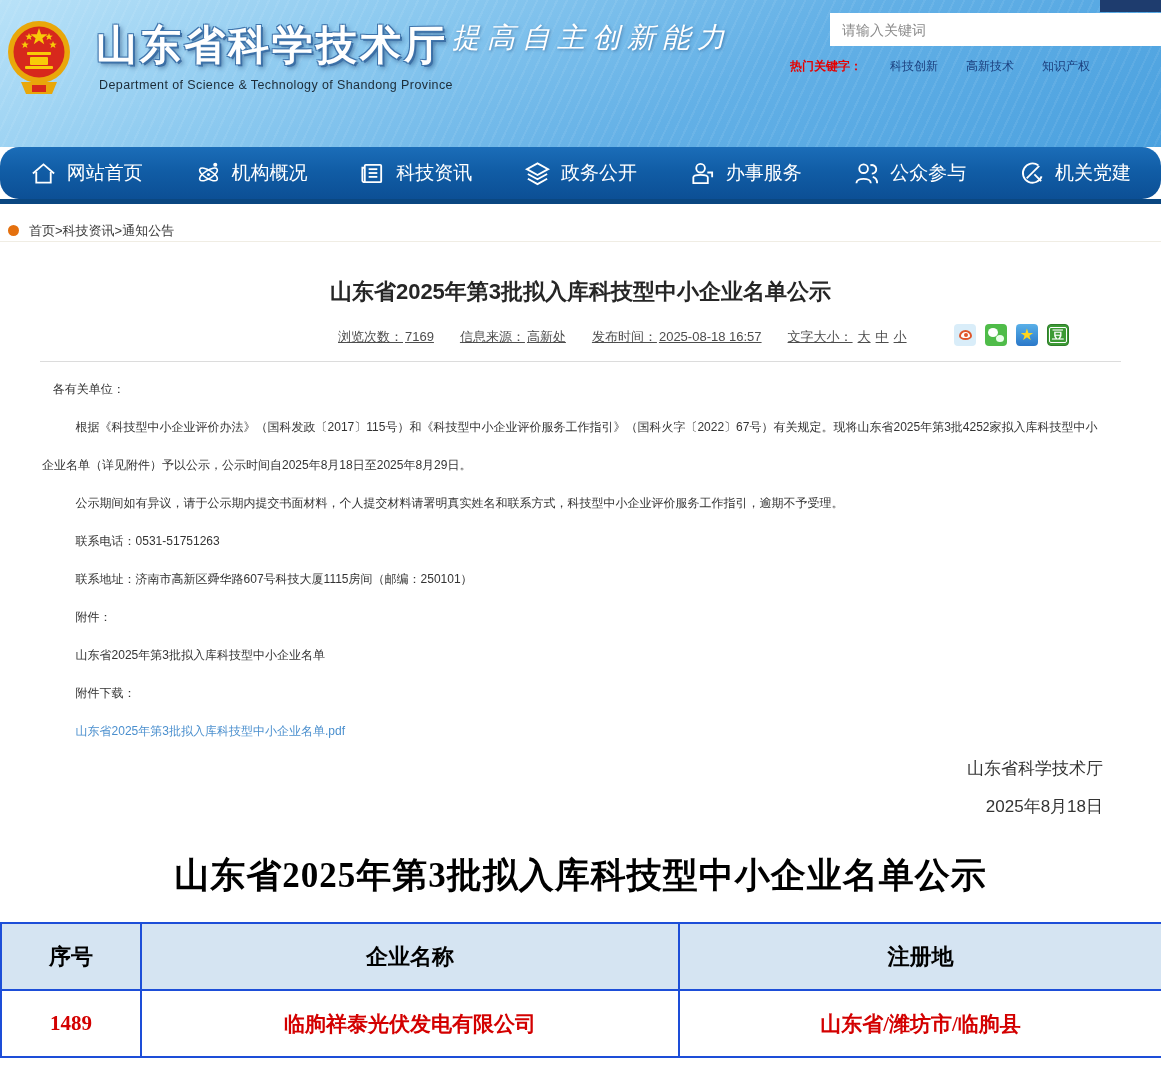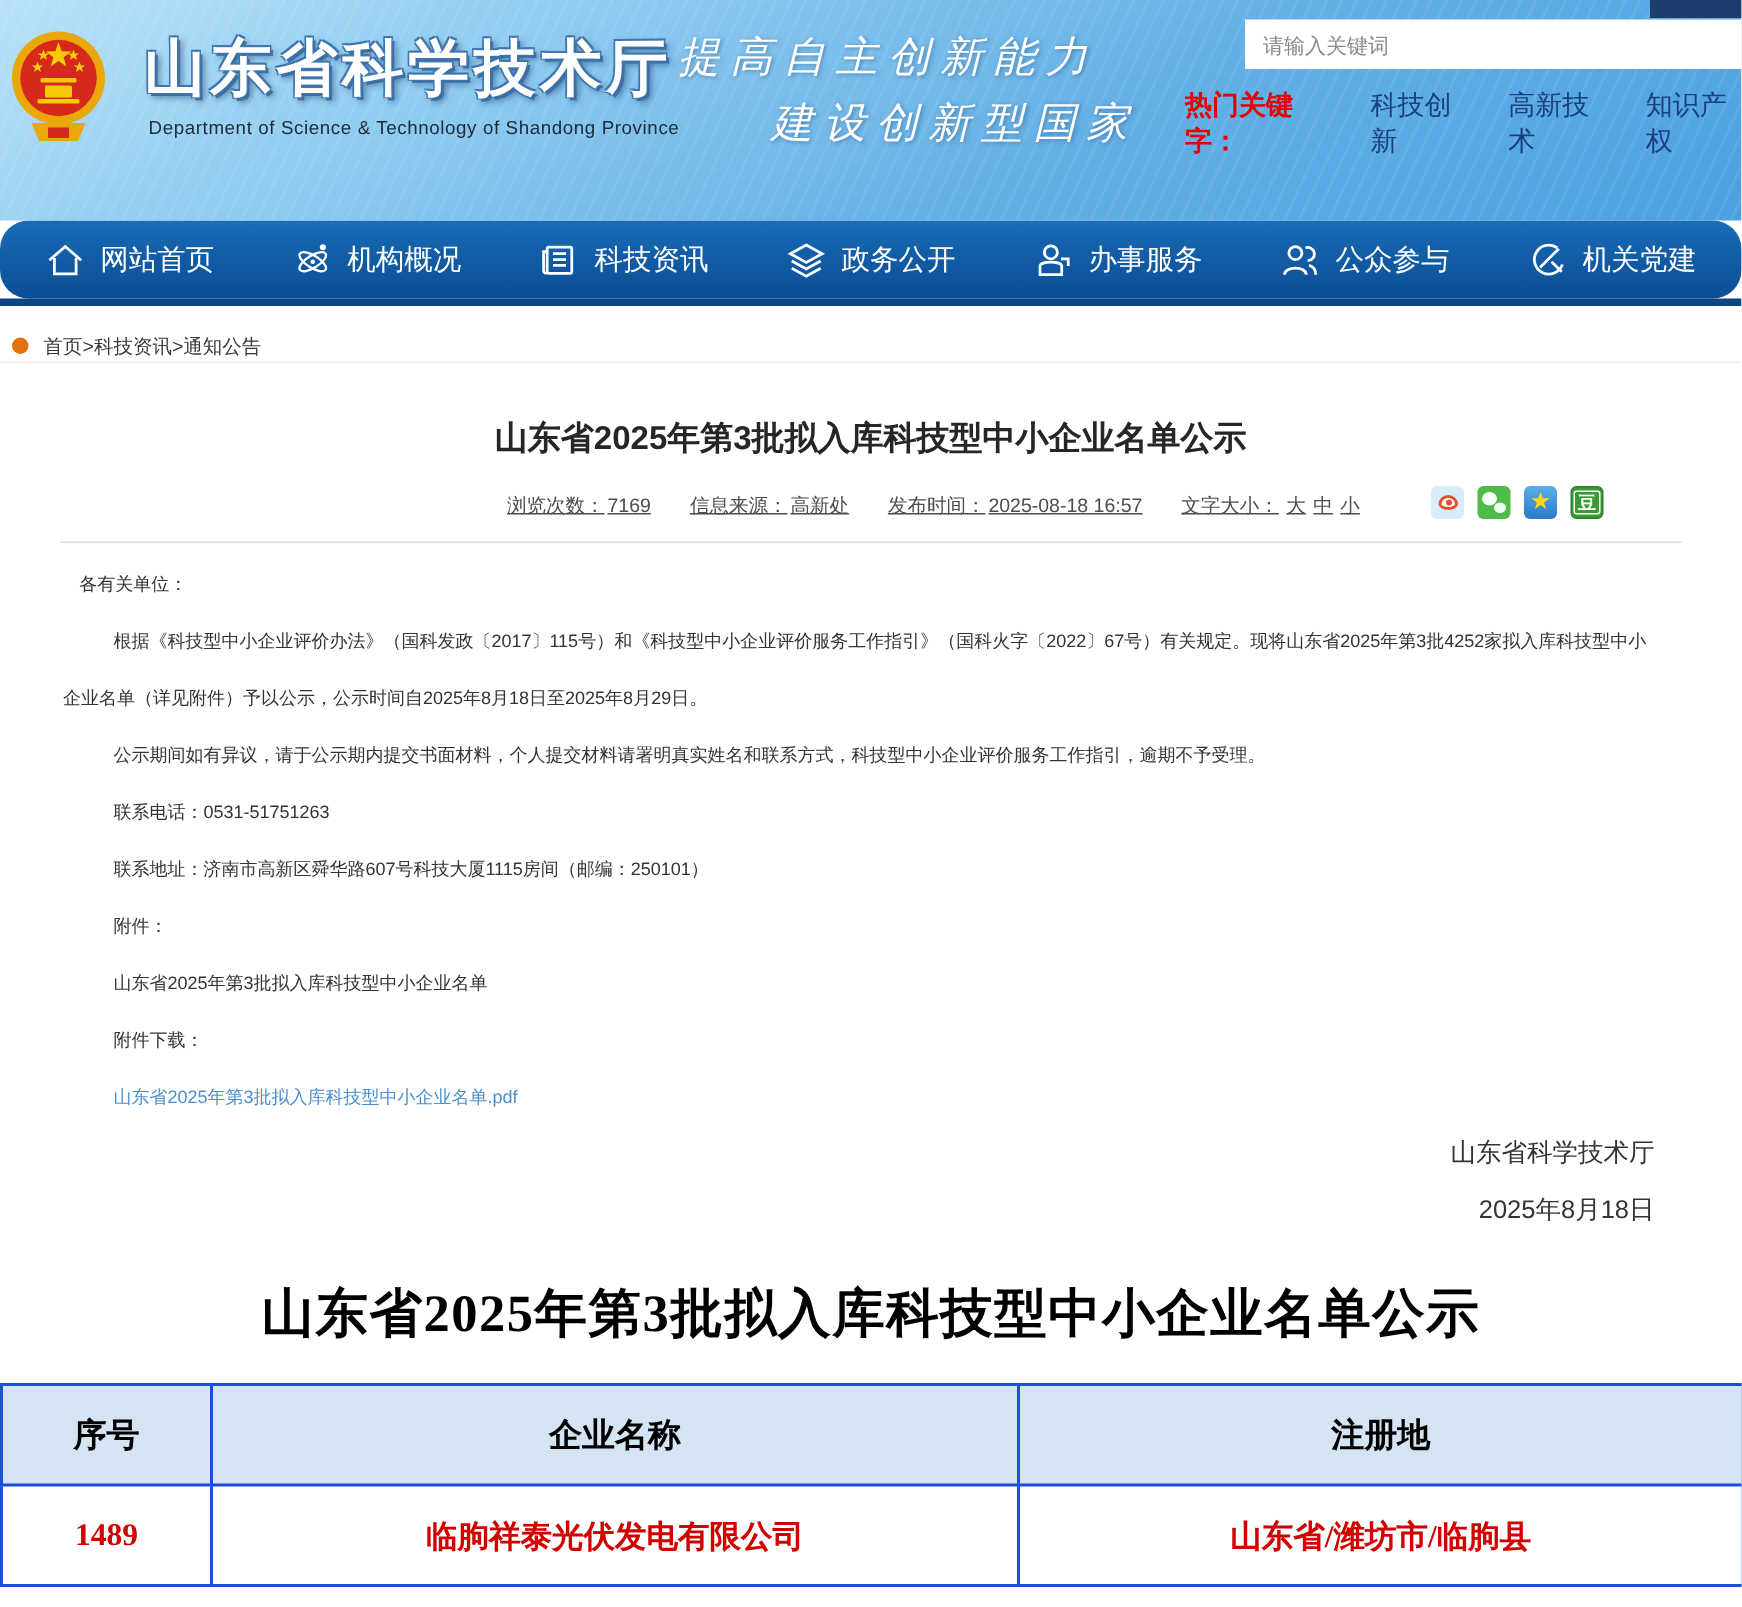--- a/index.html
+++ b/index.html
@@ -22,21 +22,21 @@
   .slogan { position:absolute; left:452px; top:16px; color:#fff; font-style:italic;
     font-family:"DejaVu Serif", serif; font-size:28px; letter-spacing:7px; line-height:44px;
     text-shadow:1px 1px 3px rgba(30,70,120,.5); }
   .slogan .l2 { margin-left:62px; }
   .search-box { position:absolute; left:790px; top:13px; width:419px; height:33px; display:flex;margin-left:40px; }
   .search-input { flex:1; border:none; outline:none; padding:0 12px; font-size:14px; color:#555;
     background:#fff; font-family:"Liberation Sans",sans-serif; }
   .search-input::placeholder { color:#8a8a8a; }
   .search-btn { width:62px; height:33px; border:none; background:#f6c41b; cursor:pointer;
     display:flex; align-items:center; justify-content:center; }
-  .hot-row { position:absolute; left:790px; top:58px; font-size:18px; display:flex; align-items:center; }
+  .hot-row { position:absolute; left:790px; top:58px; font-size:12px; display:flex; align-items:center; }
   .hot-label { color:#e60000; font-weight:bold; }
   .hot-link { color:#1b3f7e; text-decoration:none; margin-left:28px; cursor:pointer; }
 
   
   .nav { height:52px; background:linear-gradient(180deg,#1b6db8 0%,#115da6 45%,#0c4f95 100%);
     display:flex; align-items:center; justify-content:space-around; padding:0 4px;border-radius:19px; }
   .nav-strip { height:5px; background:#0a4781; }
   .nav-item { display:flex; align-items:center; gap:10px; color:#fff; font-size:19px;
     cursor:pointer; white-space:nowrap; }
   .nav-item svg { display:block; }
@@ -108,21 +108,20 @@
     </g>
     <path d="M13 74 h36 l-5 12 h-26 z" fill="#e9a70a"></path>
     <rect x="24" y="77" width="14" height="7" fill="#d7281c"></rect>
   </svg>
 
   <div class="site-title">山东省科学技术厅</div>
   <div class="site-subtitle">Department of Science &amp; Technology of Shandong Province</div>
 
   <div class="slogan">
     <div>提高自主创新能力</div>
-    <div class="l2">建设创新型国家</div>
   </div>
 
   <div class="search-box">
     <input class="search-input" type="text" placeholder="请输入关键词" style="">
     <button class="search-btn">
       <svg width="24" height="24" viewBox="0 0 24 24" fill="none" stroke="#e8882a" stroke-width="2.4">
         <circle cx="10.5" cy="10.5" r="6.5"></circle>
           <line x1="15.5" y1="15.5" x2="21" y2="21"></line>
       </svg>
     </button>

